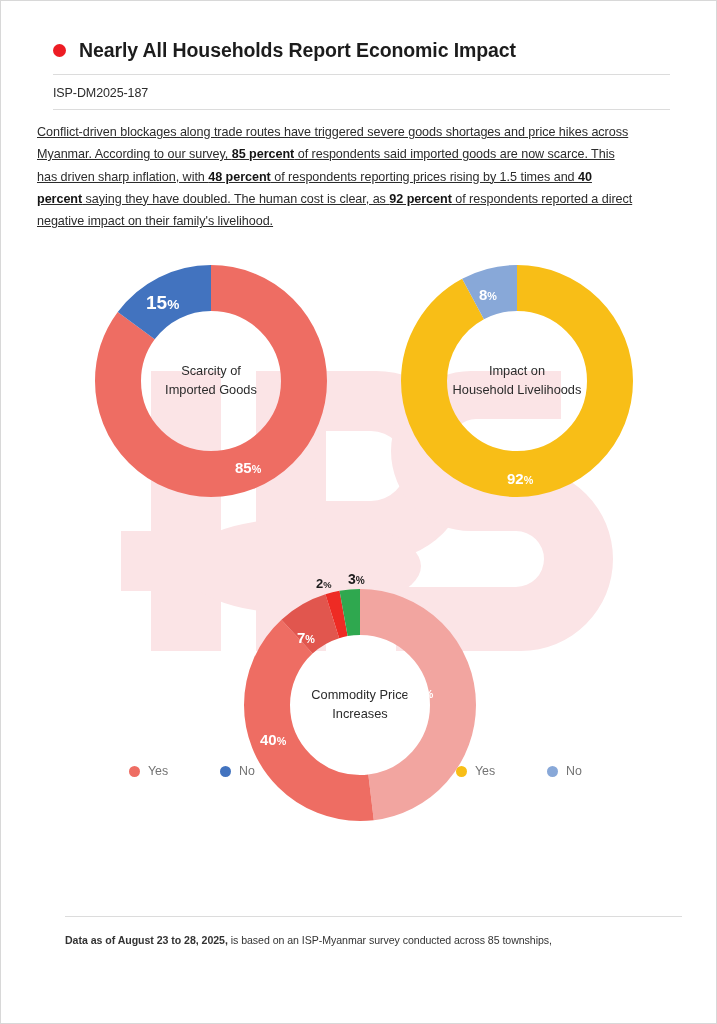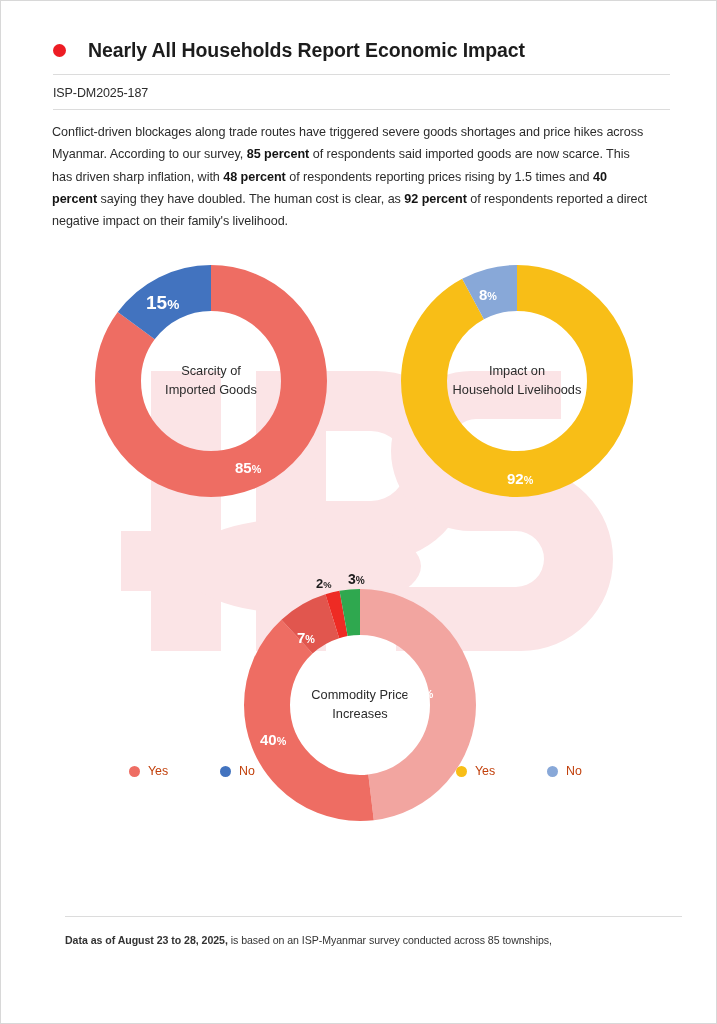--- a/index.html
+++ b/index.html
@@ -21,31 +21,32 @@
   .watermark {
     position: absolute;
     left: 0; top: 330px;
     width: 717px; height: 360px;
     pointer-events: none;
     z-index: 0;
   }
 
   
   .header { position: absolute; left: 52px; top: 38px; width: 617px; z-index: 2; }
-  .title-row { display: flex; align-items: center; gap: 22px; padding-bottom: 12px; }
+  .title-row { display: flex; align-items: center; gap: 13px; padding-bottom: 12px; }
   .bullet-dot { width: 13px; height: 13px; border-radius: 50%; background: #ED1C24; flex: 0 0 auto; }
   .title-text { font-size: 19.5px; font-weight: 600; color: #1c1c1c; letter-spacing: -0.1px; }
   .rule { height: 1px; background: #dcdcdc; width: 100%; }
   .docid { font-size: 12.5px; color: #2b2b2b; padding: 11px 0 9px 0; letter-spacing: -0.1px; }
 
   
   .body-copy {
-    position: absolute; left: 51px; top: 120px; width: 600px;
+    position: absolute; left: 36px; top: 120px; width: 600px;
     font-size: 12.6px; line-height: 1.77; color: #2c2c2c; z-index: 2;
     letter-spacing: -0.05px;
+    text-decoration: underline;
   }
   .body-copy b { font-weight: 700; color: #141414; }
 
   
   .charts { position: absolute; left: 0; top: 248px; width: 717px; z-index: 2; }
   .donut-wrap { position: absolute; }
   .donut-svg { display: block; }
 
   .center-label {
     position: absolute; left: 0; top: 0; width: 100%; height: 100%;
@@ -61,21 +62,21 @@
     white-space: nowrap;
     pointer-events: none;
   }
   .pct .unit { font-size: 0.72em; }
   .pct.dark { color: #1d1d1d; }
 
   
   .legend { display: flex; align-items: center; }
   .legend-item { display: flex; align-items: center; gap: 8px; }
   .legend-swatch { width: 11px; height: 11px; border-radius: 50%; flex: 0 0 auto; }
-  .legend-label { font-size: 12.4px; color: #c2410c; letter-spacing: -0.05px; }
+  .legend-label { font-size: 12.4px; color: #737373; letter-spacing: -0.05px; }
 
   .legend-a { position: absolute; left: 128px; top: 515px; gap: 52px; }
   .legend-b { position: absolute; left: 455px; top: 515px; gap: 52px; }
 
   
   .footer { position: absolute; left: 64px; top: 915px; width: 617px; z-index: 2; }
   .footer-text {
     font-size: 10.6px; line-height: 1.75; color: #333333; padding-top: 14px;
     letter-spacing: -0.05px;
   }

